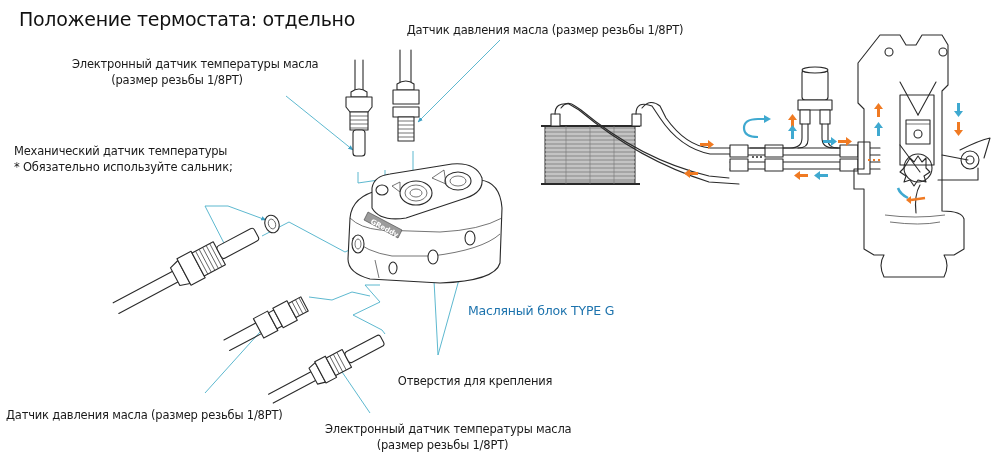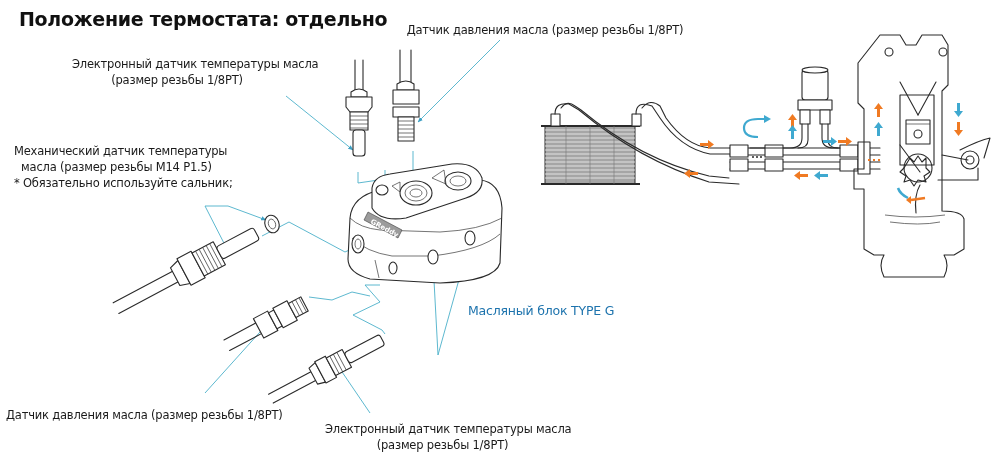--- a/index.html
+++ b/index.html
@@ -1,18 +1,18 @@
 <!DOCTYPE html>
 <html><head>
 <meta charset="utf-8">
 <style>
   html, body { margin:0; padding:0; background:#ffffff; }
   body { width:1000px; height:473px; position:relative; overflow:hidden;
          font-family:"DejaVu Sans", sans-serif; color:#1a1a1a; }
-  .title { position:absolute; left:19px; top:8px; font-size:19px; letter-spacing:-0.3px; color:#111;font-weight:bold; }
+  .title { position:absolute; left:19px; top:8px; font-size:19px; letter-spacing:-0.3px; color:#111; }
   .lbl { position:absolute; font-size:11.5px; line-height:16px; text-align:center; color:#1a1a1a; white-space:nowrap; letter-spacing:-0.2px; }
   .lbl.accent { color:#1d73ad; font-size:12.5px; }
   svg { position:absolute; left:0; top:0; }
   .ink { fill:none; stroke:#2a2a2a; stroke-width:1.1; stroke-linejoin:round; stroke-linecap:round; }
   .inkw { fill:#fff; stroke:#2a2a2a; stroke-width:1.1; stroke-linejoin:round; }
   .lead { fill:none; stroke:#4bb0c9; stroke-width:0.9; }
   .thin { fill:none; stroke:#3a3a3a; stroke-width:0.7; }
   .grey { fill:#9c9c9c; stroke:#3a3a3a; stroke-width:0.6; }
 </style>
 </head>
@@ -24,29 +24,29 @@
   <div>Электронный датчик температуры масла</div>
   <div>(размер резьбы 1/8PT)</div>
 </div>
 
 <div class="lbl" style="left:400px; top:22px; width:290px;">
   <div>Датчик давления масла (размер резьбы 1/8PT)</div>
 </div>
 
 <div class="lbl" style="left:14px; top:143px; width:205px;">
   <div>Механический датчик температуры</div>
-  <div>масла (размер резьбы M14 P1.5)</div>
   <div>* Обязательно используйте сальник;</div>
 </div>
 
 <div class="lbl accent" style="left:468px; top:303px; width:140px; text-align:left;">
   <div>Масляный блок  TYPE G</div>
 </div>
 
 <div class="lbl" style="left:395px; top:373px; width:160px;">
+  <div>Отверстия для крепления</div>
 </div>
 
 <div class="lbl" style="left:6px; top:407px; width:285px; text-align:left;">
   <div>Датчик давления масла (размер резьбы 1/8PT)</div>
 </div>
 
 <div class="lbl" style="left:325px; top:421px; width:235px;">
   <div>Электронный датчик температуры масла</div>
   <div>(размер резьбы 1/8PT)</div>
 </div>

